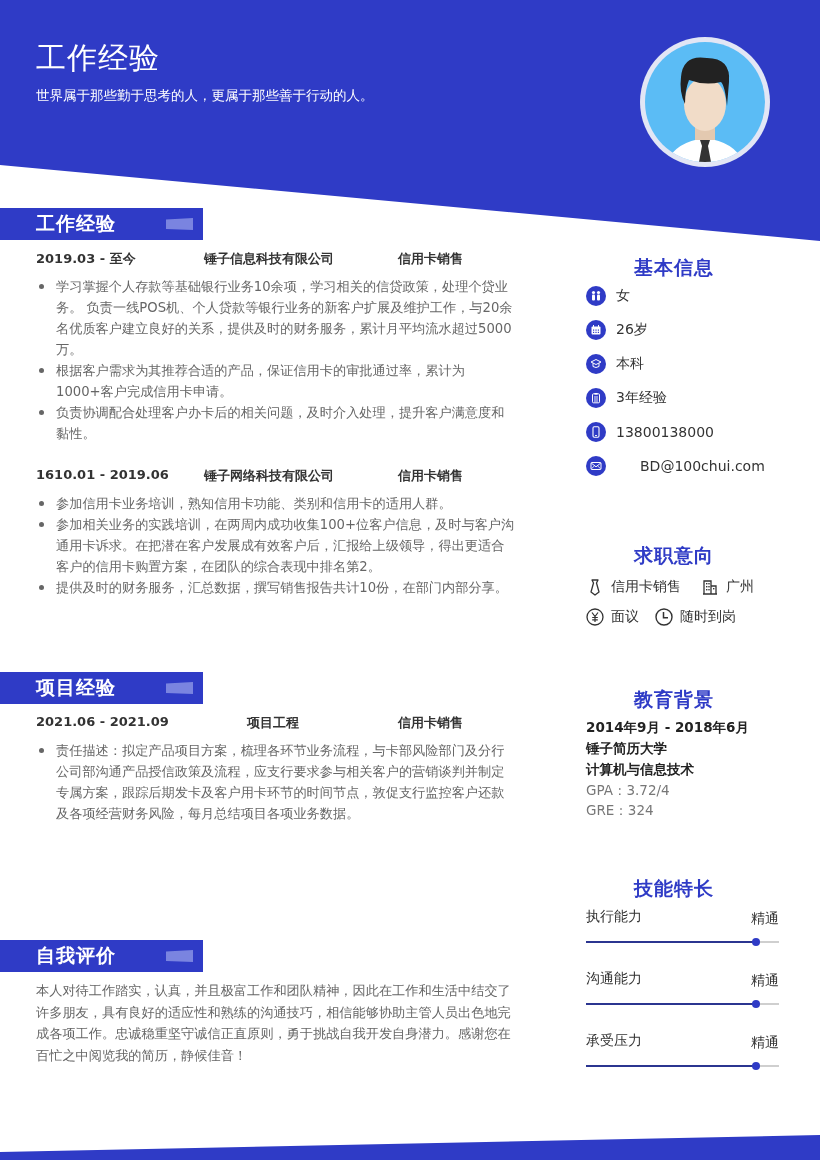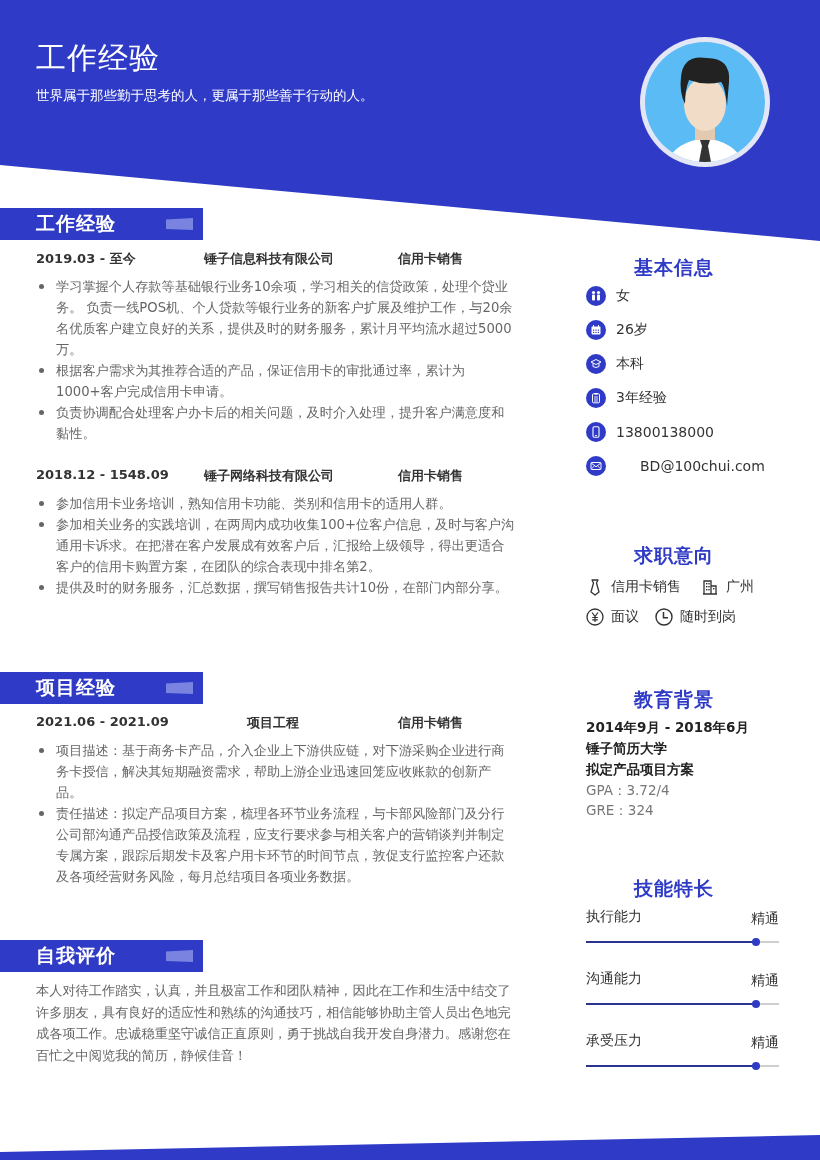--- a/index.html
+++ b/index.html
@@ -82,41 +82,40 @@
   <span style="left:168px;">锤子信息科技有限公司</span>
   <span style="left:362px;">信用卡销售</span>
 </div>
 <ul class="bullets" style="top:276px;">
   <li>学习掌握个人存款等基础银行业务10余项，学习相关的信贷政策，处理个贷业务。  负责一线POS机、个人贷款等银行业务的新客户扩展及维护工作，与20余名优质客户建立良好的关系，提供及时的财务服务，累计月平均流水超过5000万。</li>
   <li>根据客户需求为其推荐合适的产品，保证信用卡的审批通过率，累计为1000+客户完成信用卡申请。</li>
   <li>负责协调配合处理客户办卡后的相关问题，及时介入处理，提升客户满意度和黏性。</li>
 </ul>
 
 <div class="job-head" style="top:467px;">
-  <span style="left:0;">2018.12 - 1548.09</span>
+  <span style="left:0;">1610.01 - 2019.06</span>
   <span style="left:168px;">锤子网络科技有限公司</span>
   <span style="left:362px;">信用卡销售</span>
 </div>
 <ul class="bullets" style="top:493px;">
   <li>参加信用卡业务培训，熟知信用卡功能、类别和信用卡的适用人群。</li>
   <li>参加相关业务的实践培训，在两周内成功收集100+位客户信息，及时与客户沟通用卡诉求。在把潜在客户发展成有效客户后，汇报给上级领导，得出更适合客户的信用卡购置方案，在团队的综合表现中排名第2。</li>
   <li>提供及时的财务服务，汇总数据，撰写销售报告共计10份，在部门内部分享。</li>
 </ul>
 
 <div class="sec-bar" style="top:672px;">
   <span class="title">项目经验</span>
   <span class="deco"></span>
 </div>
 <div class="job-head" style="top:714px;">
   <span style="left:0;">2021.06 - 2021.09</span>
   <span style="left:211px;">项目工程</span>
   <span style="left:362px;">信用卡销售</span>
 </div>
 <ul class="bullets" style="top:740px;">
-  <li>项目描述：基于商务卡产品，介入企业上下游供应链，对下游采购企业进行商务卡授信，解决其短期融资需求，帮助上游企业迅速回笼应收账款的创新产品。</li>
   <li>责任描述：拟定产品项目方案，梳理各环节业务流程，与卡部风险部门及分行公司部沟通产品授信政策及流程，应支行要求参与相关客户的营销谈判并制定专属方案，跟踪后期发卡及客户用卡环节的时间节点，敦促支行监控客户还款及各项经营财务风险，每月总结项目各项业务数据。</li>
 </ul>
 
 <div class="sec-bar" style="top:940px;">
   <span class="title">自我评价</span>
   <span class="deco"></span>
 </div>
 <div class="self-text">本人对待工作踏实，认真，并且极富工作和团队精神，因此在工作和生活中结交了许多朋友，具有良好的适应性和熟练的沟通技巧，相信能够协助主管人员出色地完成各项工作。忠诚稳重坚守诚信正直原则，勇于挑战自我开发自身潜力。感谢您在百忙之中阅览我的简历，静候佳音！</div>
 
 <div class="r-title" style="top:255px;">基本信息</div>
@@ -228,21 +227,21 @@
         <circle cx="9" cy="9" r="8" fill="none" stroke="#333" stroke-width="1.4"></circle>
         <path d="M8.5 4 V9.8 H13" fill="none" stroke="#333" stroke-width="1.5"></path>
       </svg>
     <span>随时到岗</span>
   </span>
 </div>
 
 <div class="r-title" style="top:687px;">教育背景</div>
 <div class="edu b" style="top:719px;">2014年9月 - 2018年6月</div>
 <div class="edu b" style="top:740px;">锤子简历大学</div>
-<div class="edu b" style="top:761px;">拟定产品项目方案</div>
+<div class="edu b" style="top:761px;">计算机与信息技术</div>
 <div class="edu g" style="top:782px;">GPA：3.72/4</div>
 <div class="edu g" style="top:802px;">GRE：324</div>
 
 <div class="r-title" style="top:876px;">技能特长</div>
 
 <div class="skill-name" style="top:908px;">执行能力</div>
 <div class="skill-lvl" style="top:910px;">精通</div>
 <div class="track" style="top:941px;">
   <div class="fill" style="width:88%;"></div>
   <div class="knob" style="left:88%;"></div>

